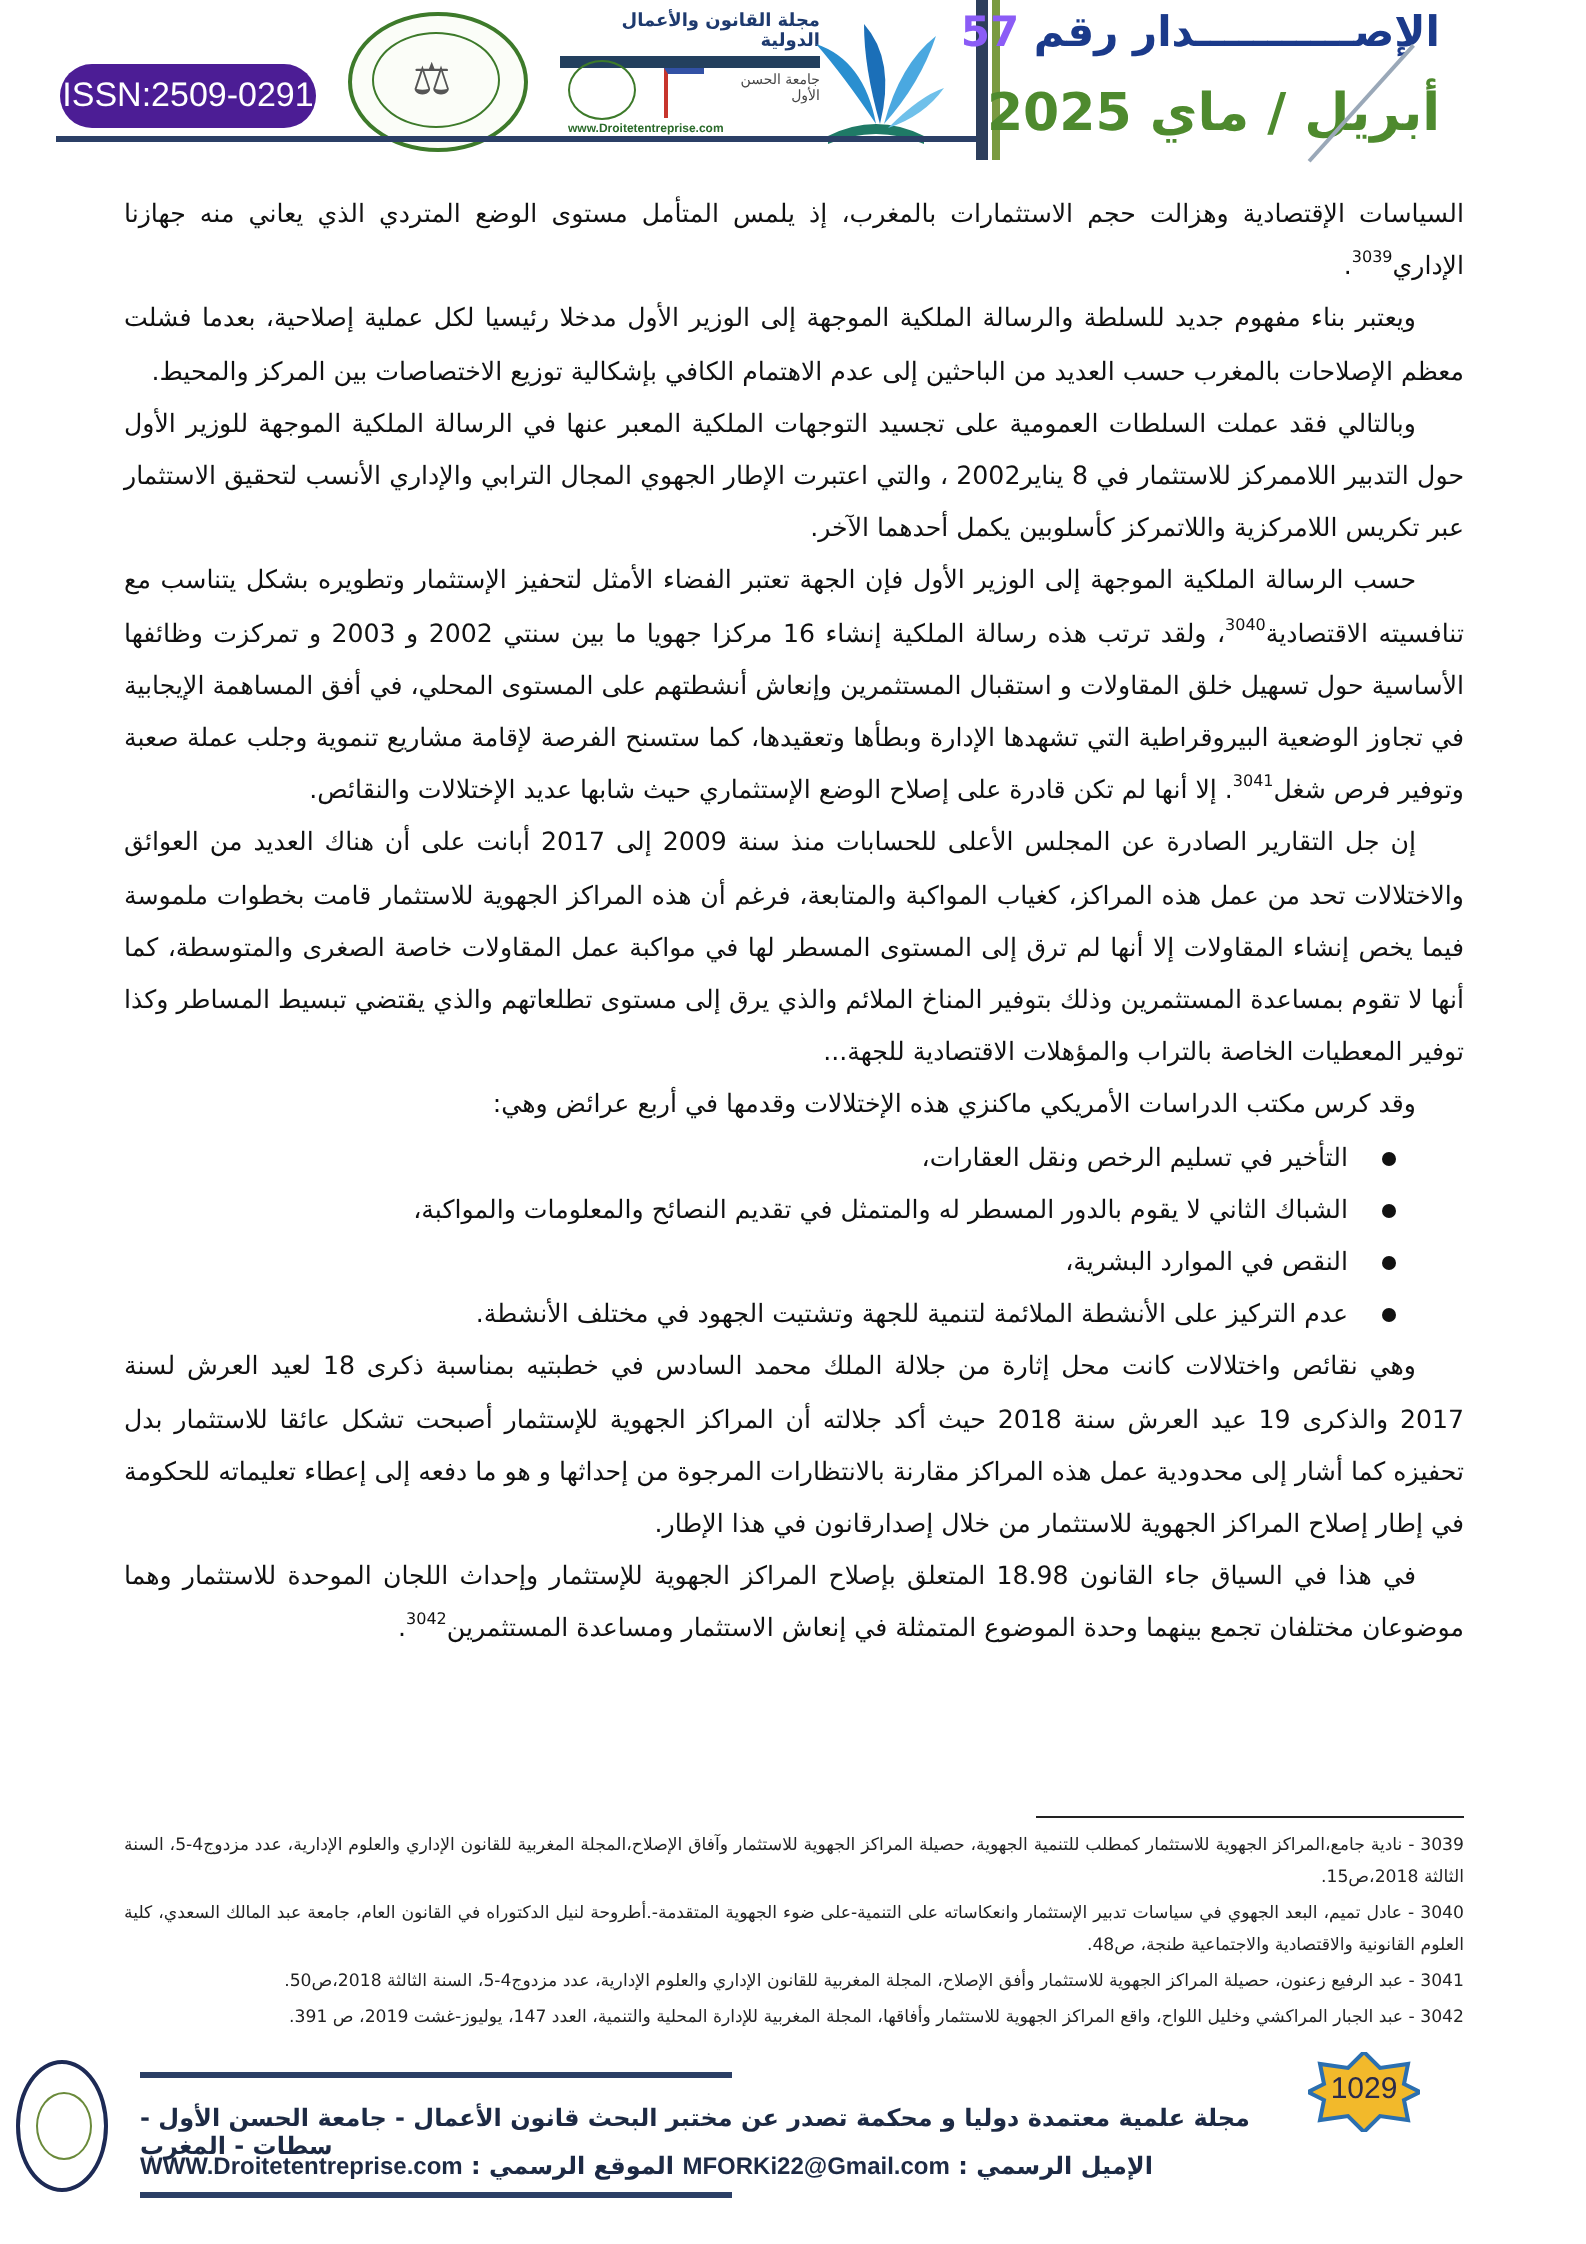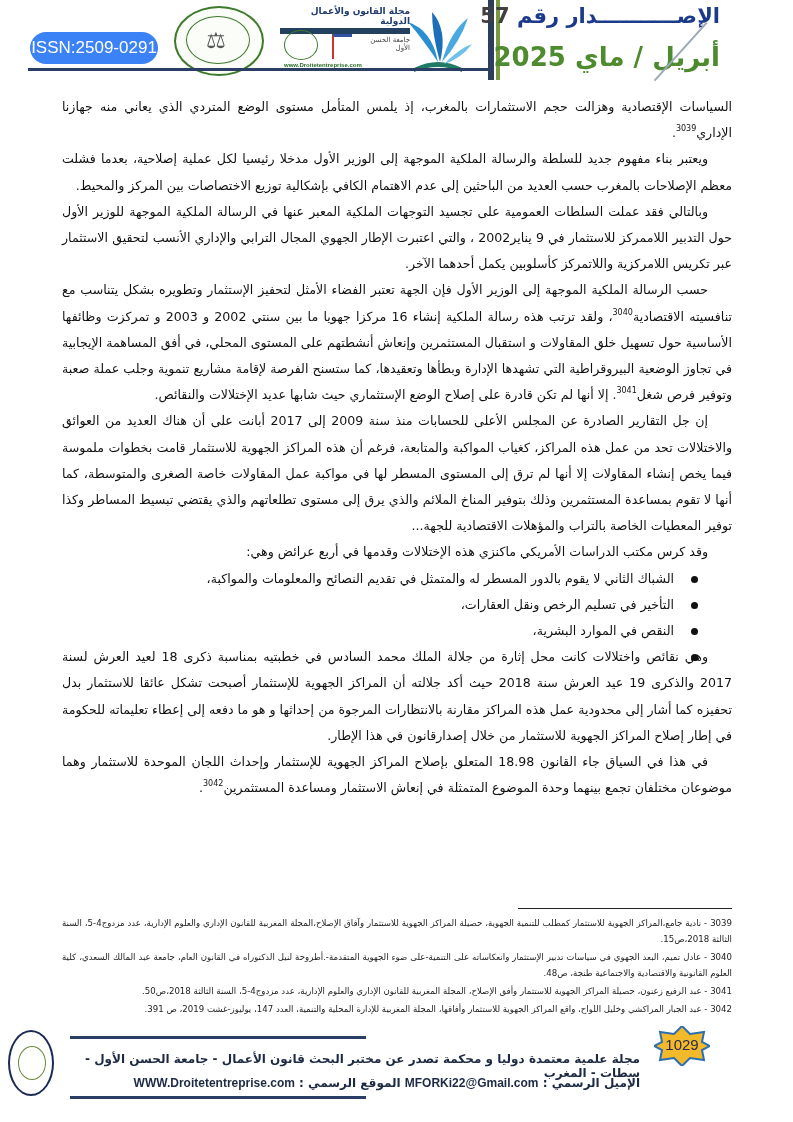--- a/index.html
+++ b/index.html
@@ -2,21 +2,21 @@
 <html><head>
 <meta charset="utf-8">
 <style>
   html, body { margin: 0; padding: 0; background: #ffffff; }
   body { width: 793px; height: 1122px; position: relative; overflow: hidden;
          font-family: "DejaVu Sans", sans-serif; color: #111; }
 
   
   .header { position: absolute; left: 0; top: 0; width: 793px; height: 82px; }
   .issn { position: absolute; left: 30px; top: 32px; width: 128px; height: 32px;
-          background: #3b82f6; border-radius: 16px; color: #fff;
+          background: #4c1d95; border-radius: 16px; color: #fff;
           font-family: "Liberation Sans", sans-serif; font-size: 17px;
           line-height: 32px; text-align: center; }
   .lab-seal { position: absolute; left: 174px; top: 6px; width: 86px; height: 66px;
               border: 2px solid #3d7a2a; border-radius: 50%; background: #fbfdf8; }
   .lab-seal .ring { position: absolute; left: 10px; top: 8px; width: 62px; height: 46px;
               border: 1px solid #3d7a2a; border-radius: 50%; }
   .lab-seal .scale { position: absolute; left: 30px; top: 20px; font-size: 22px; color: #555; }
   .journal-banner { position: absolute; left: 280px; top: 6px; width: 130px; height: 64px; }
   .journal-banner .jt { font-size: 9px; color: #1e3a6e; text-align: right; direction: rtl;
               font-family: "DejaVu Sans", sans-serif; font-weight: bold; }
@@ -27,21 +27,21 @@
               border-top: 3px solid #3251a5; border-left: 2px solid #c7352d; }
   .journal-banner .univ-text { position: absolute; left: 74px; top: 30px; font-size: 7px; color: #444; direction: rtl; }
   .journal-banner .site { position: absolute; left: 4px; top: 56px; font-size: 6px; color: #2a6a2a;
               font-family: "Liberation Sans", sans-serif; font-weight: bold; }
   .book-logo { position: absolute; left: 402px; top: 8px; width: 72px; height: 66px; }
   .vbar-dark { position: absolute; left: 488px; top: 0; width: 6px; height: 80px; background: #2d3e5c; }
   .vbar-green { position: absolute; left: 496px; top: 0; width: 4px; height: 80px; background: #7a9a40; }
   .hrule { position: absolute; left: 28px; top: 68px; width: 460px; height: 3px; background: #2b3f66; }
   .issue { position: absolute; left: 510px; top: 4px; width: 210px; height: 30px; direction: rtl;
            font-size: 21px; font-weight: bold; color: #1b3a8a; white-space: nowrap; }
-  .issue .num { color: #404040; }
+  .issue .num { color: #8b5cf6; }
   .date { position: absolute; left: 510px; top: 42px; width: 210px; direction: rtl; text-align: left;
           font-size: 26px; font-weight: bold; color: #4e8a2e; white-space: nowrap; }
   .diag { position: absolute; left: 706px; top: 22px; width: 2px; height: 78px; background: #9aa8b8;
           transform: rotate(42deg); transform-origin: top left; }
 
   
   .content { position: absolute; left: 62px; top: 94px; width: 670px; direction: rtl;
              font-family: "DejaVu Sans", sans-serif; font-size: 12.6px; line-height: 26.2px;
              text-align: justify; }
   .content p { margin: 0; }
@@ -61,21 +61,21 @@
 
   
   .footer-rule-1 { position: absolute; left: 70px; top: 1036px; width: 296px; height: 3px; background: #2b3f66; }
   .footer-rule-2 { position: absolute; left: 70px; top: 1096px; width: 296px; height: 3px; background: #2b3f66; }
   .footer-rule-1, .footer-rule-2 { width: 296px; }
   .footer-rule-1 { width: 296px; }
   .footer-rule-1, .footer-rule-2 { left: 70px; }
 
   .footer-rule-1, .footer-rule-2 { width: 296px; }
 
-  .footer-text { position: absolute; left: 70px; width: 570px; direction: rtl; text-align: right;
+  .footer-text { position: absolute; left: 70px; width: 570px; direction: rtl; text-align: left;
                  font-family: "DejaVu Sans", sans-serif; font-weight: bold; color: #1d2a44; }
   .footer-text.line1 { top: 1052px; font-size: 12px; }
   .footer-text.line2 { top: 1076px; font-size: 12px; }
   .ltr { direction: ltr; unicode-bidi: embed; font-family: "Liberation Sans", sans-serif; }
 
   .page-badge { position: absolute; left: 654px; top: 1026px; width: 56px; height: 40px; }
   .page-badge .num { position: absolute; left: 0; top: 10px; width: 56px; text-align: center;
                      font-family: "Liberation Sans", sans-serif; font-weight: normal; font-size: 15px; color: #2a2a4a; }
   .editor-seal { position: absolute; left: 8px; top: 1030px; width: 42px; height: 62px; border: 2px solid #1d2a55;
                  border-radius: 50%; background: #fff; }
@@ -117,29 +117,29 @@
     <span>الإصـــــــــــدار رقم</span>
     <span class="num">57</span>
   </div>
   <div class="date">أبريل / ماي 2025</div>
   <div class="diag"></div>
 </div>
 
 <div class="content">
   <p><span>السياسات الإقتصادية وهزالت حجم الاستثمارات بالمغرب، إذ يلمس المتأمل مستوى الوضع المتردي الذي يعاني منه جهازنا الإداري</span><sup>3039</sup><span>.</span></p>
   <p class="indent">ويعتبر بناء مفهوم جديد للسلطة والرسالة الملكية الموجهة إلى الوزير الأول مدخلا رئيسيا لكل عملية إصلاحية، بعدما فشلت معظم الإصلاحات بالمغرب حسب العديد من الباحثين إلى عدم الاهتمام الكافي بإشكالية توزيع الاختصاصات بين المركز والمحيط.</p>
-  <p class="indent">وبالتالي فقد عملت السلطات العمومية على تجسيد التوجهات الملكية المعبر عنها في الرسالة الملكية الموجهة للوزير الأول حول التدبير اللاممركز للاستثمار في 9 يناير2002 ، والتي اعتبرت الإطار الجهوي المجال الترابي والإداري الأنسب لتحقيق الاستثمار عبر تكريس اللامركزية واللاتمركز كأسلوبين يكمل أحدهما الآخر.</p>
+  <p class="indent">وبالتالي فقد عملت السلطات العمومية على تجسيد التوجهات الملكية المعبر عنها في الرسالة الملكية الموجهة للوزير الأول حول التدبير اللاممركز للاستثمار في 8 يناير2002 ، والتي اعتبرت الإطار الجهوي المجال الترابي والإداري الأنسب لتحقيق الاستثمار عبر تكريس اللامركزية واللاتمركز كأسلوبين يكمل أحدهما الآخر.</p>
   <p class="indent"><span>حسب الرسالة الملكية الموجهة إلى الوزير الأول فإن الجهة تعتبر الفضاء الأمثل لتحفيز الإستثمار وتطويره بشكل يتناسب مع تنافسيته الاقتصادية</span><sup>3040</sup><span>، ولقد ترتب هذه رسالة الملكية إنشاء 16 مركزا جهويا ما بين سنتي 2002 و 2003 و تمركزت وظائفها الأساسية حول تسهيل خلق المقاولات و استقبال المستثمرين وإنعاش أنشطتهم على المستوى المحلي، في أفق المساهمة الإيجابية في تجاوز الوضعية البيروقراطية التي تشهدها الإدارة وبطأها وتعقيدها، كما ستسنح الفرصة لإقامة مشاريع تنموية وجلب عملة صعبة وتوفير فرص شغل</span><sup>3041</sup><span>. إلا أنها لم تكن قادرة على إصلاح الوضع الإستثماري حيث شابها عديد الإختلالات والنقائص.</span></p>
   <p class="indent">إن جل التقارير الصادرة عن المجلس الأعلى للحسابات منذ سنة 2009 إلى 2017 أبانت على أن هناك العديد من العوائق والاختلالات تحد من عمل هذه المراكز، كغياب المواكبة والمتابعة، فرغم أن هذه المراكز الجهوية للاستثمار قامت بخطوات ملموسة فيما يخص إنشاء المقاولات إلا أنها لم ترق إلى المستوى المسطر لها في مواكبة عمل المقاولات خاصة الصغرى والمتوسطة، كما أنها لا تقوم بمساعدة المستثمرين وذلك بتوفير المناخ الملائم والذي يرق إلى مستوى تطلعاتهم والذي يقتضي تبسيط المساطر وكذا توفير المعطيات الخاصة بالتراب والمؤهلات الاقتصادية للجهة...</p>
   <p class="indent">وقد كرس مكتب الدراسات الأمريكي ماكنزي هذه الإختلالات وقدمها في أربع عرائض وهي:</p>
   <ul class="bullets">
+    <li><span class="dot"></span><span>التأخير في تسليم الرخص ونقل العقارات،</span></li>
     <li><span class="dot"></span><span>الشباك الثاني لا يقوم بالدور المسطر له والمتمثل في تقديم النصائح والمعلومات والمواكبة،</span></li>
-    <li><span class="dot"></span><span>التأخير في تسليم الرخص ونقل العقارات،</span></li>
     <li><span class="dot"></span><span>النقص في الموارد البشرية،</span></li>
-    <li><span class="dot"></span></li>
+    <li><span class="dot"></span><span>عدم التركيز على الأنشطة الملائمة لتنمية للجهة وتشتيت الجهود في مختلف الأنشطة.</span></li>
   </ul>
   <p class="indent">وهي نقائص واختلالات كانت محل إثارة من جلالة الملك محمد السادس في خطبتيه بمناسبة ذكرى 18 لعيد العرش لسنة 2017 والذكرى 19 عيد العرش سنة 2018 حيث أكد جلالته أن المراكز الجهوية للإستثمار أصبحت تشكل عائقا للاستثمار بدل تحفيزه كما أشار إلى محدودية عمل هذه المراكز مقارنة بالانتظارات المرجوة من إحداثها و هو ما دفعه إلى إعطاء تعليماته للحكومة في إطار إصلاح المراكز الجهوية للاستثمار من خلال إصدارقانون في هذا الإطار.</p>
   <p class="indent"><span>في هذا في السياق جاء القانون 18.98 المتعلق بإصلاح المراكز الجهوية للإستثمار وإحداث اللجان الموحدة للاستثمار وهما موضوعان مختلفان تجمع بينهما وحدة الموضوع المتمثلة في إنعاش الاستثمار ومساعدة المستثمرين</span><sup>3042</sup><span>.</span></p>
 </div>
 
 <div class="fn-rule"></div>
 <div class="footnotes">
   <p>3039 - نادية جامع،المراكز الجهوية للاستثمار كمطلب للتنمية الجهوية، حصيلة المراكز الجهوية للاستثمار وآفاق الإصلاح،المجلة المغربية للقانون الإداري والعلوم الإدارية، عدد مزدوج4-5، السنة الثالثة 2018،ص15.</p>
   <p>3040 - عادل تميم، البعد الجهوي في سياسات تدبير الإستثمار وانعكاساته على التنمية-على ضوء الجهوية المتقدمة-.أطروحة لنيل الدكتوراه في القانون العام، جامعة عبد المالك السعدي، كلية العلوم القانونية والاقتصادية والاجتماعية طنجة، ص48.</p>
   <p>3041 - عبد الرفيع زعنون، حصيلة المراكز الجهوية للاستثمار وأفق الإصلاح، المجلة المغربية للقانون الإداري والعلوم الإدارية، عدد مزدوج4-5، السنة الثالثة 2018،ص50.</p>

